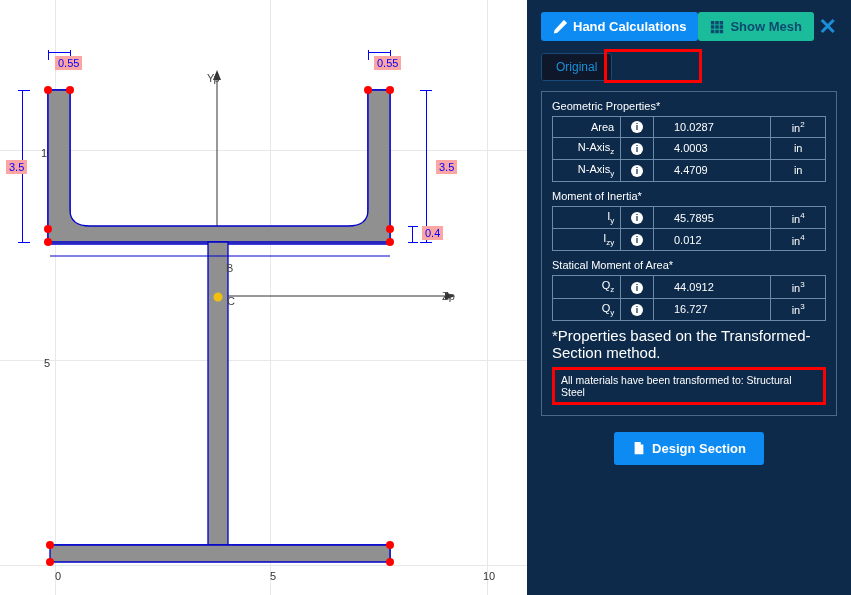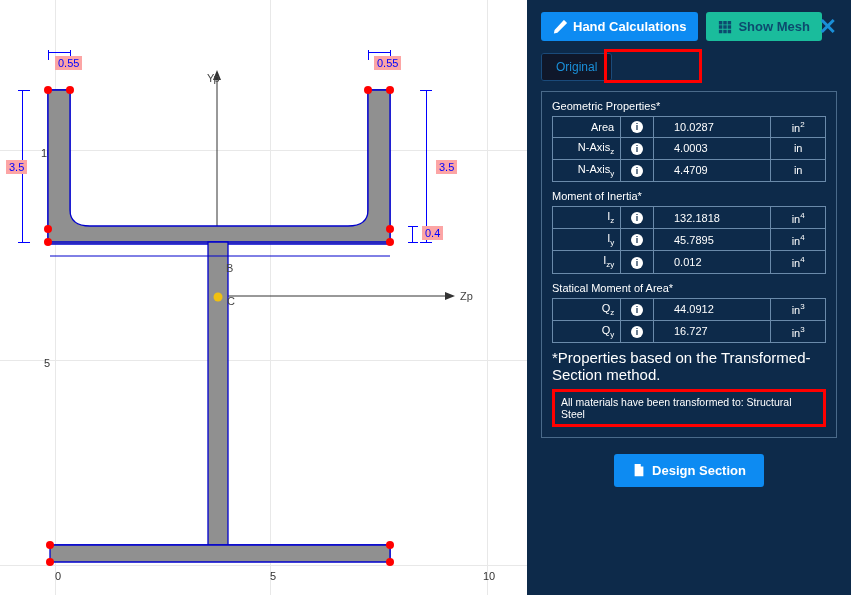--- a/index.html
+++ b/index.html
@@ -13,21 +13,21 @@
   .shape { position: absolute; }
   .shape svg { display: block; }
   .node { position: absolute; width: 8px; height: 8px; border-radius: 50%; background: #ff0000; transform: translate(-50%, -50%); }
   .node.yellow { background: #f0c010; width: 9px; height: 9px; }
   .dim-label { position: absolute; font-size: 11px; color: #0000ff; background: #fca5a5; padding: 1px 3px; }
   .dim-line { position: absolute; background: #0000ff; }
   .axis-text { position: absolute; font-size: 11px; color: #444; }
   .tick { position: absolute; font-size: 11px; color: #333; }
 
   .panel { flex: 1; background: #0d2a4a; color: #fff; padding: 12px 14px; position: relative; }
-  .panel-top { display: flex; gap: 8px; align-items: center; margin-bottom: 12px; }
+  .panel-top { display: flex; align-items: center; margin-bottom: 12px; }
   .btn { border: none; border-radius: 3px; padding: 7px 12px; font-size: 13px; font-weight: bold; cursor: pointer; display: inline-flex; align-items: center; gap: 6px; }
   .btn-blue { background: #0d8bf2; color: #fff; }
   .btn-teal { background: #1abc9c; color: #0c4a6e; }
   .close-x { position: absolute; right: 14px; top: 14px; color: #1a8fd8; font-size: 22px; font-weight: bold; cursor: pointer; }
 
   .tabs { display: flex; border: 1px solid #1a4a7a; width: fit-content; border-radius: 3px; overflow: hidden; margin-bottom: 10px; }
   .tab { padding: 6px 14px; font-size: 12px; cursor: pointer; }
   .tab.inactive { background: #0f172a; color: #1a8fd8; }
   .tab.active { background: #0d8bf2; color: #fff; font-weight: bold; }
   .tab-highlight { position: absolute; border: 3px solid #ff0000; pointer-events: none; }
@@ -97,21 +97,21 @@
 
         <path d="M 208 242 L 228 242 L 228 545 L 208 545 Z" fill="#909090" stroke="#0000cc" stroke-width="1.3"></path>
 
         <path d="M 50 545 L 390 545 L 390 562 L 50 562 Z" fill="#909090" stroke="#0000cc" stroke-width="1.3"></path>
 
         <line x1="50" y1="256" x2="390" y2="256" stroke="#0000cc" stroke-width="1"></line>
       </svg>
     </div>
 
     <div class="axis-text" style="left:207px; top:72px">Yp</div>
-    <div class="axis-text" style="left:460px; top:290px">Zp</div>
+    <div class="axis-text" style="left:442px; top:290px">Zp</div>
     <div class="axis-text" style="left:227px; top:295px">C</div>
     <div class="axis-text" style="left:226px; top:262px">B</div>
 
     <div class="node" style="left:48px; top:90px"></div>
     <div class="node" style="left:70px; top:90px"></div>
     <div class="node" style="left:368px; top:90px"></div>
     <div class="node" style="left:390px; top:90px"></div>
     <div class="node" style="left:48px; top:229px"></div>
     <div class="node" style="left:390px; top:229px"></div>
     <div class="node" style="left:48px; top:242px"></div>
@@ -193,26 +193,20 @@
               <td><span class="info-icon">i</span></td>
               <td>4.4709</td>
               <td>in</td>
             </tr>
       </tbody>
         </table>
 
       <div class="section-title" style="margin-top:8px">Moment of Inertia*</div>
       <table class="props">
         <tbody>
-            <tr>
-              <td><span>I</span><span class="sub">z</span></td>
-              <td><span class="info-icon">i</span></td>
-              <td>132.1818</td>
-              <td>in<span class="sup">4</span></td>
-            </tr>
         <tr>
               <td><span>I</span><span class="sub">y</span></td>
               <td><span class="info-icon">i</span></td>
               <td>45.7895</td>
               <td>in<span class="sup">4</span></td>
             </tr>
         <tr>
               <td><span>I</span><span class="sub">zy</span></td>
               <td><span class="info-icon">i</span></td>
               <td>0.012</td>

